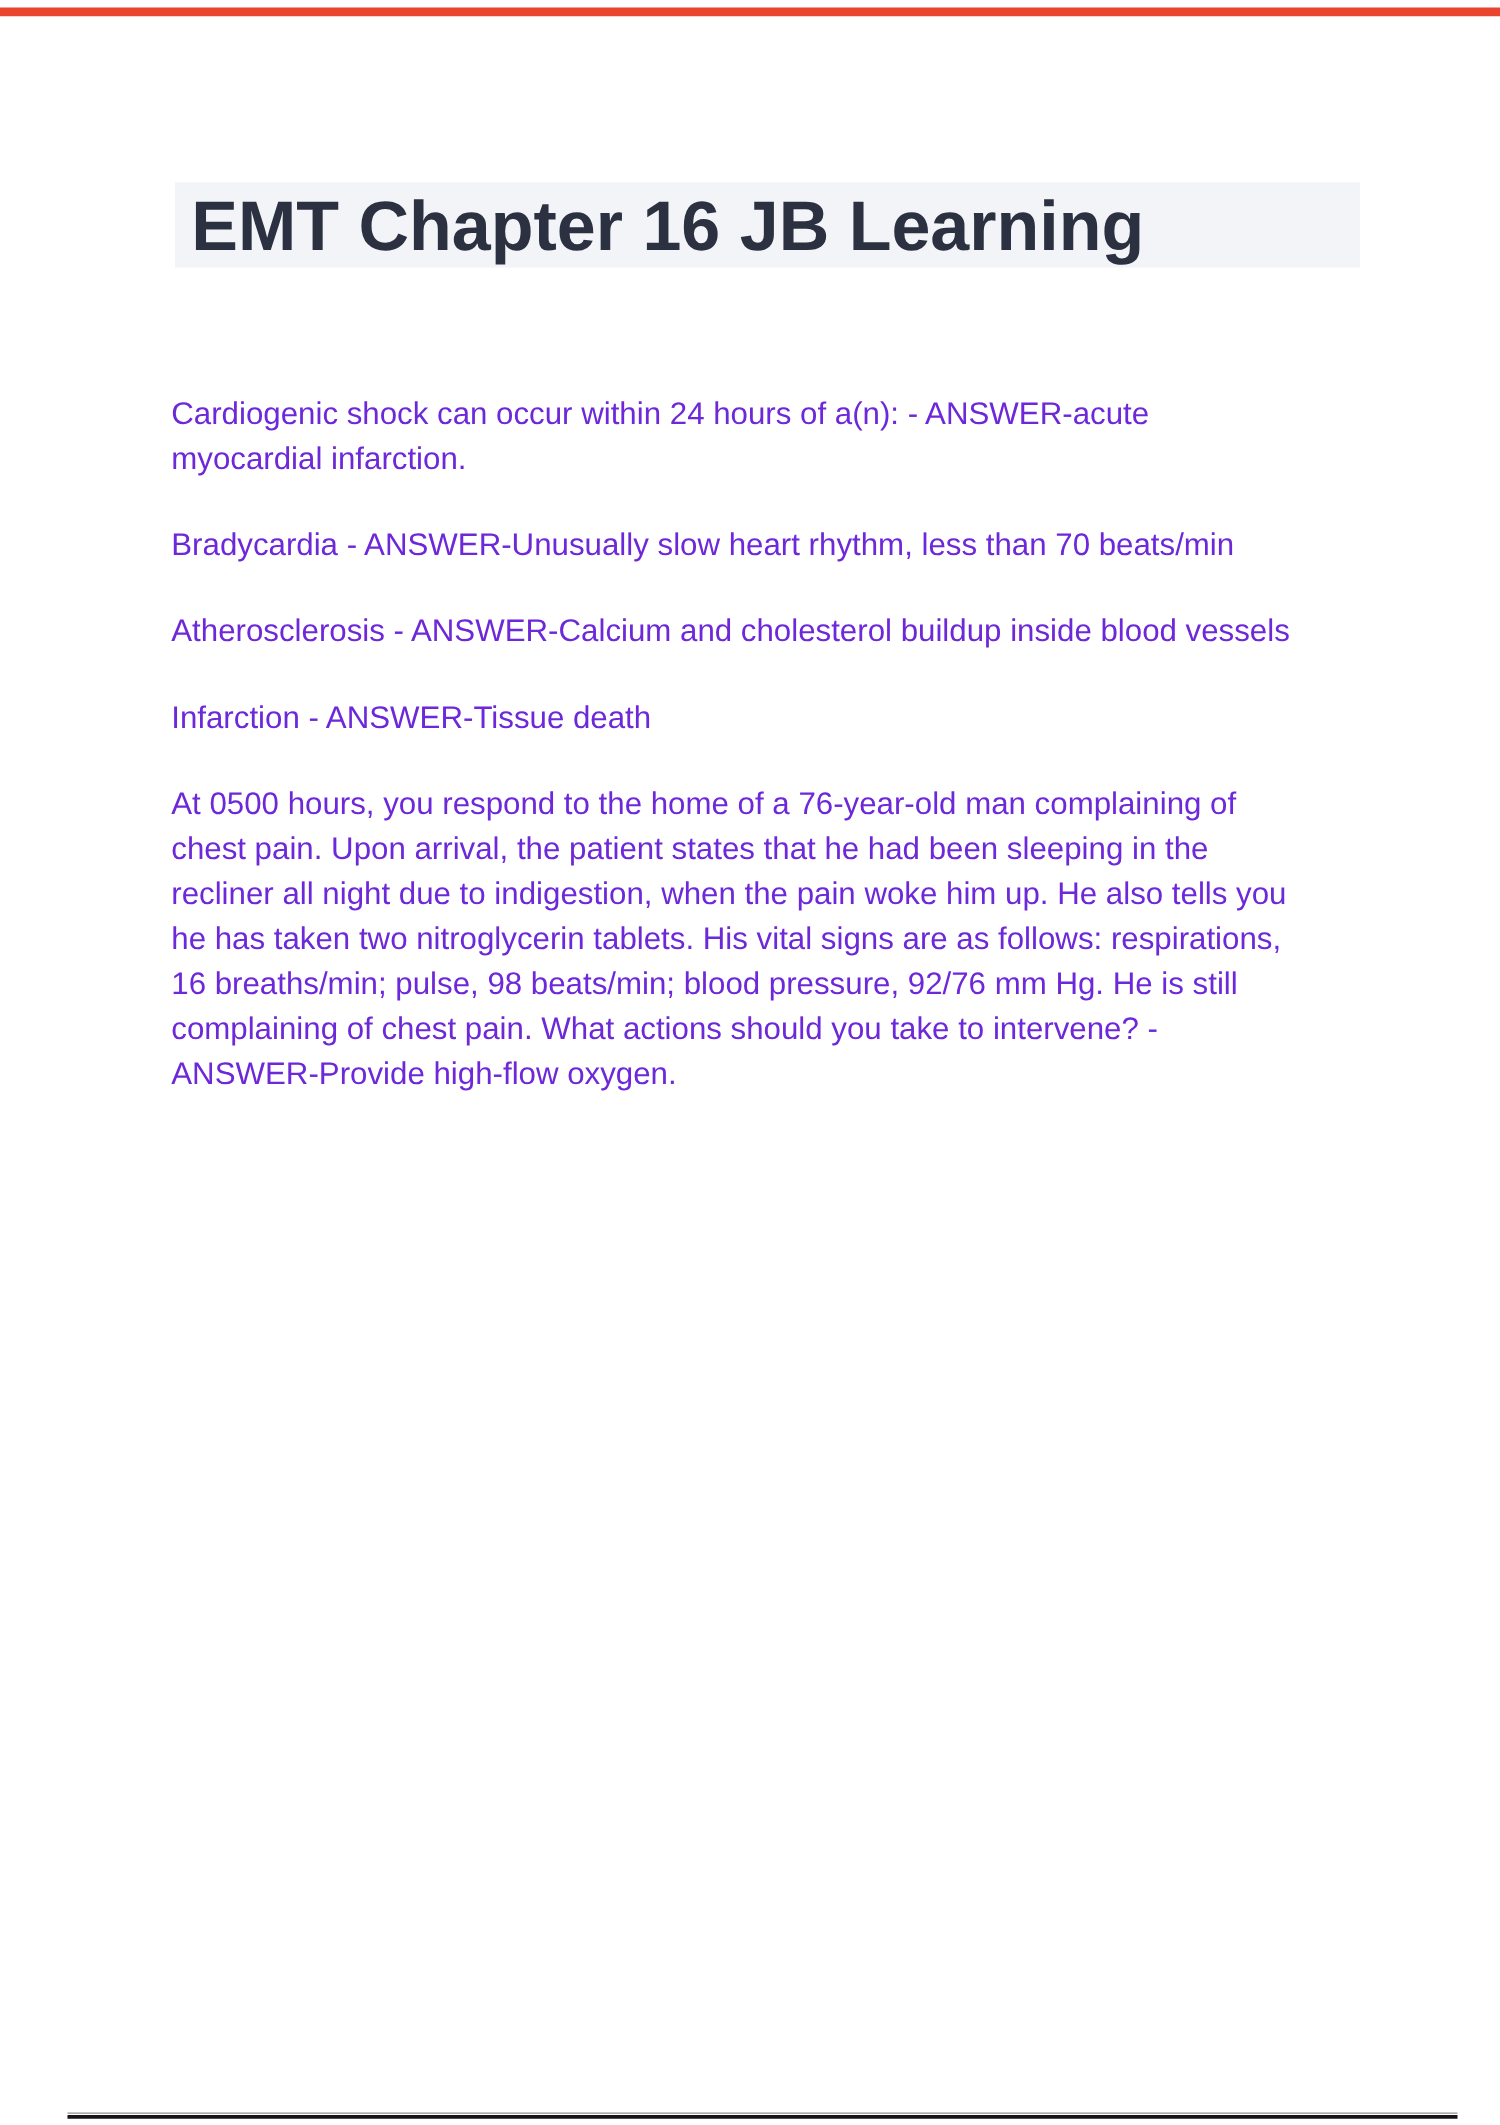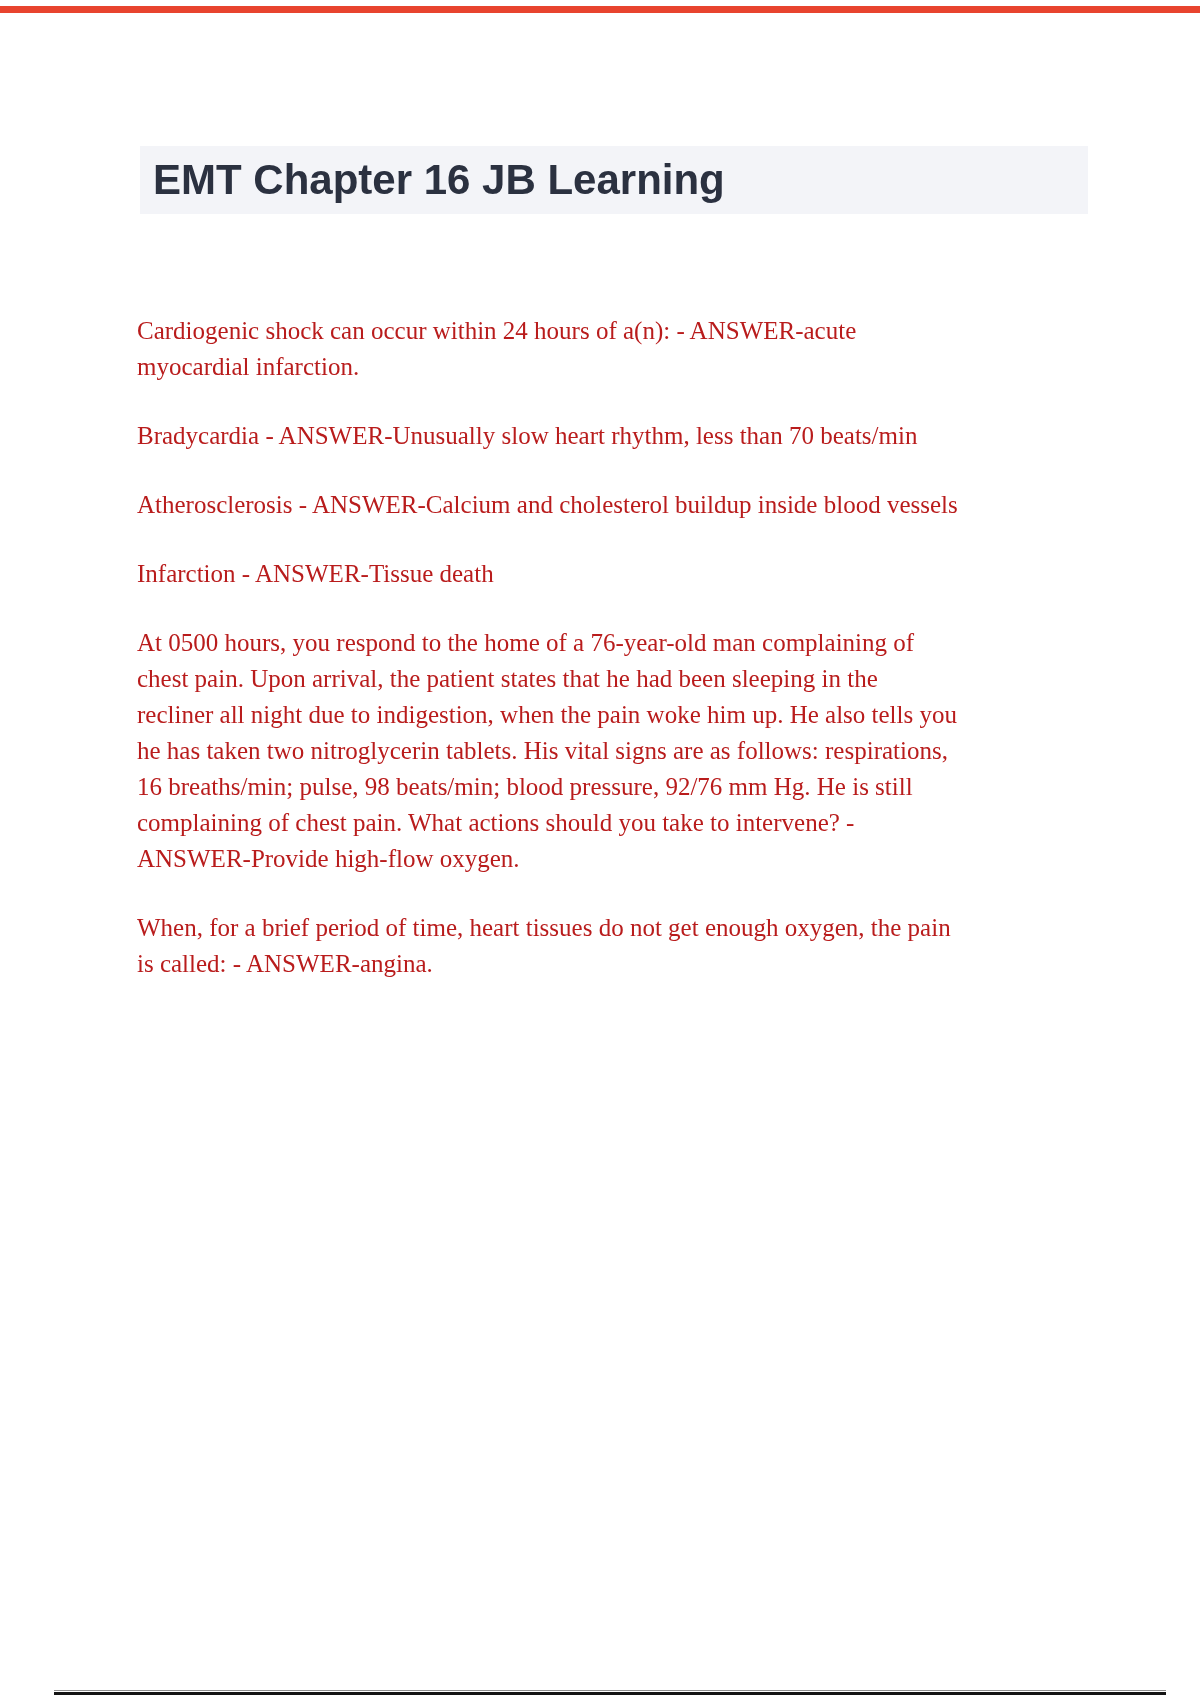--- a/index.html
+++ b/index.html
@@ -29,21 +29,21 @@
     top: 146px;
     width: 948px;
     height: 68px;
     background: #f3f4f8;
     display: flex;
     align-items: center;
   }
   .title-band h1 {
     margin: 0;
     padding-left: 13px;
-    font-size: 42px;
+    font-size: 56px;
     font-weight: bold;
     color: #2b3140;
     letter-spacing: 0px;
     white-space: pre;
   }
   .body-text {
     position: absolute;
     left: 137px;
     top: 313px;
     width: 1012px;
@@ -75,35 +75,33 @@
 <body>
 
 <div class="page">
 
   <div class="top-bar" style="background: rgb(232, 68, 46);"></div>
 
   <div class="title-band" style="background: rgb(243, 244, 248);">
     <h1 style="color: rgb(43, 49, 64);">EMT Chapter 16 JB Learning</h1>
   </div>
 
-  <div class="body-text" style="color: #b91c1c; font-family: Liberation Serif, serif;">
+  <div class="body-text" style="color: #6d28d9;">
     <p>Cardiogenic shock can occur within 24 hours of a(n): - ANSWER-acute
 myocardial infarction.</p>
     <p>Bradycardia - ANSWER-Unusually slow heart rhythm, less than 70 beats/min</p>
     <p>Atherosclerosis - ANSWER-Calcium and cholesterol buildup inside blood vessels</p>
     <p>Infarction - ANSWER-Tissue death</p>
     <p>At 0500 hours, you respond to the home of a 76-year-old man complaining of
 chest pain. Upon arrival, the patient states that he had been sleeping in the
 recliner all night due to indigestion, when the pain woke him up. He also tells you
 he has taken two nitroglycerin tablets. His vital signs are as follows: respirations,
 16 breaths/min; pulse, 98 beats/min; blood pressure, 92/76 mm Hg. He is still
 complaining of chest pain. What actions should you take to intervene? -
 ANSWER-Provide high-flow oxygen.</p>
-    <p>When, for a brief period of time, heart tissues do not get enough oxygen, the pain
-is called: - ANSWER-angina.</p>
   </div>
 
   <div class="footer-rule">
     <div class="rule-light" style="background: rgb(143, 143, 143);"></div>
     <div class="rule-dark" style="background: rgb(20, 20, 20);"></div>
   </div>
 
 </div>
 
 </body></html>

